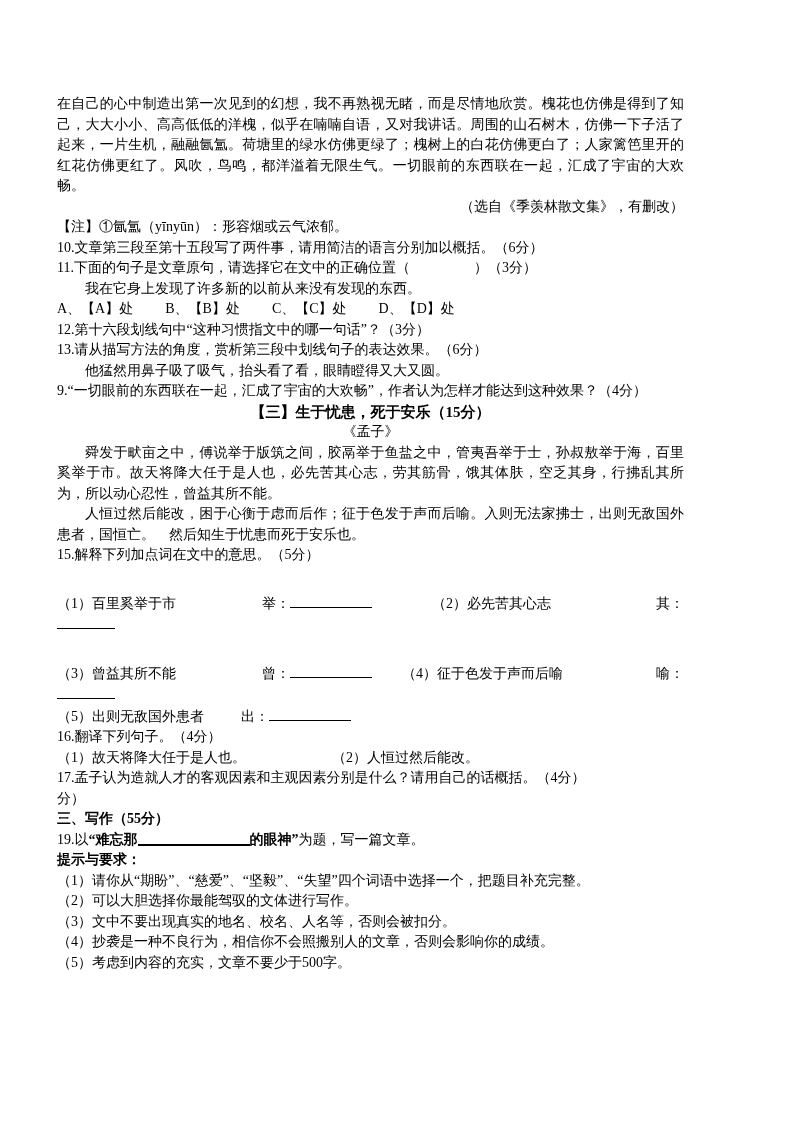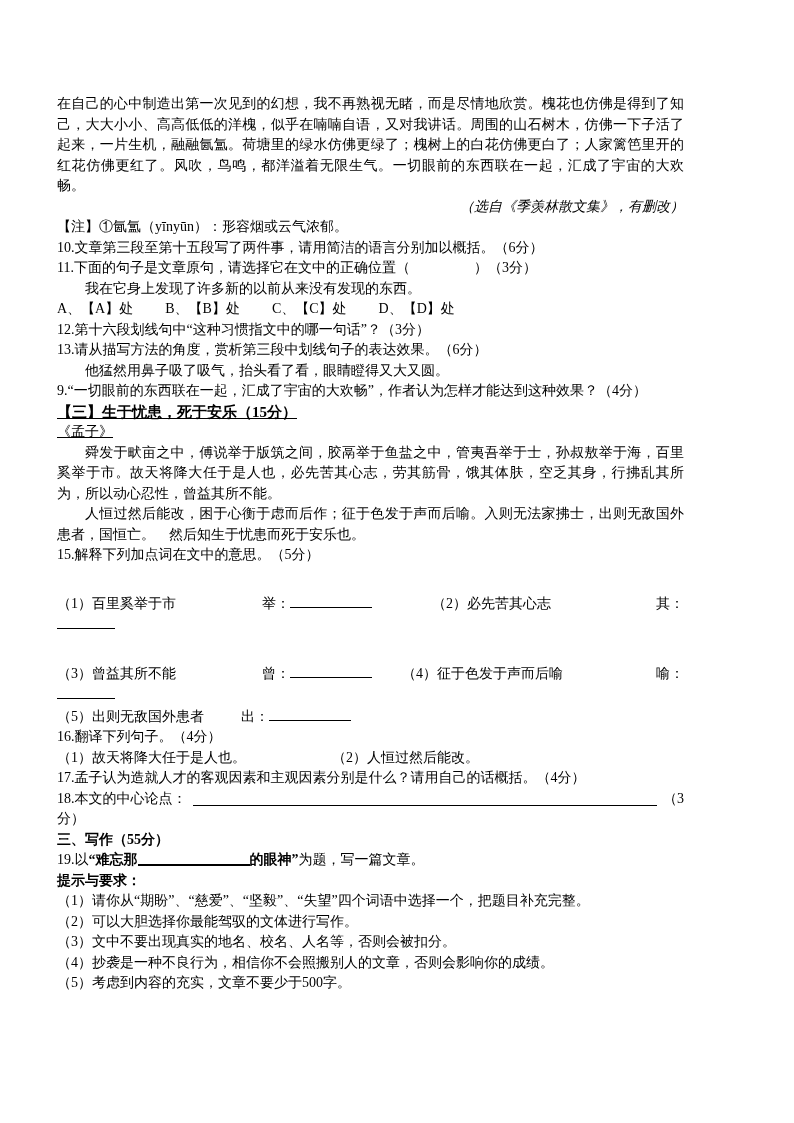--- a/index.html
+++ b/index.html
@@ -14,22 +14,22 @@
   .page {
     width: 794px; height: 1123px;
     padding: 94px 110px 0 57px;
   }
   .ln {
     margin: 0; padding: 0;
     font-size: 14px;
     line-height: 20.5px;
   }
   .just   { text-align: justify; }
-  .right  { text-align: right; font-style: italic; }
-  .center { text-align: left; text-decoration: underline; }
+  .right  { text-align: right; }
+  .center { text-align: center; }
   .bold   { font-weight: bold; }
   .indent      { padding-left: 28px; }  
   .indent-first{ text-indent: 28px; }   
   .h3 { font-size: 15px; }
 
   .row { display: flex; align-items: flex-end; }
   
   .ub {
     display: inline-block;
     width: 82px; height: 15px;
@@ -107,25 +107,20 @@
   </div>
 
   <p class="ln">16.翻译下列句子。（4分）</p>
   <div class="ln row q16row">
     <span class="c1">（1）故天将降大任于是人也。</span>
     <span>（2）人恒过然后能改。</span>
   </div>
 
   <p class="ln">17.孟子认为造就人才的客观因素和主观因素分别是什么？请用自己的话概括。（4分）</p>
 
-  <div class="ln row">
-    <span>18.本文的中心论点：</span>
-    <span class="ub-fill"></span>
-    <span>（3</span>
-  </div>
   <p class="ln">分）</p>
 
   <p class="ln bold">三、写作（55分）</p>
   <p class="ln"><span>19.以</span><span class="bold">“难忘那</span><span class="ub ub-bold"></span><span class="bold">的眼神”</span><span>为题，写一篇文章。</span></p>
   <p class="ln bold">提示与要求：</p>
   <p class="ln">（1）请你从“期盼”、“慈爱”、“坚毅”、“失望”四个词语中选择一个，把题目补充完整。</p>
   <p class="ln">（2）可以大胆选择你最能驾驭的文体进行写作。</p>
   <p class="ln">（3）文中不要出现真实的地名、校名、人名等，否则会被扣分。</p>
   <p class="ln">（4）抄袭是一种不良行为，相信你不会照搬别人的文章，否则会影响你的成绩。</p>
   <p class="ln">（5）考虑到内容的充实，文章不要少于500字。</p>

